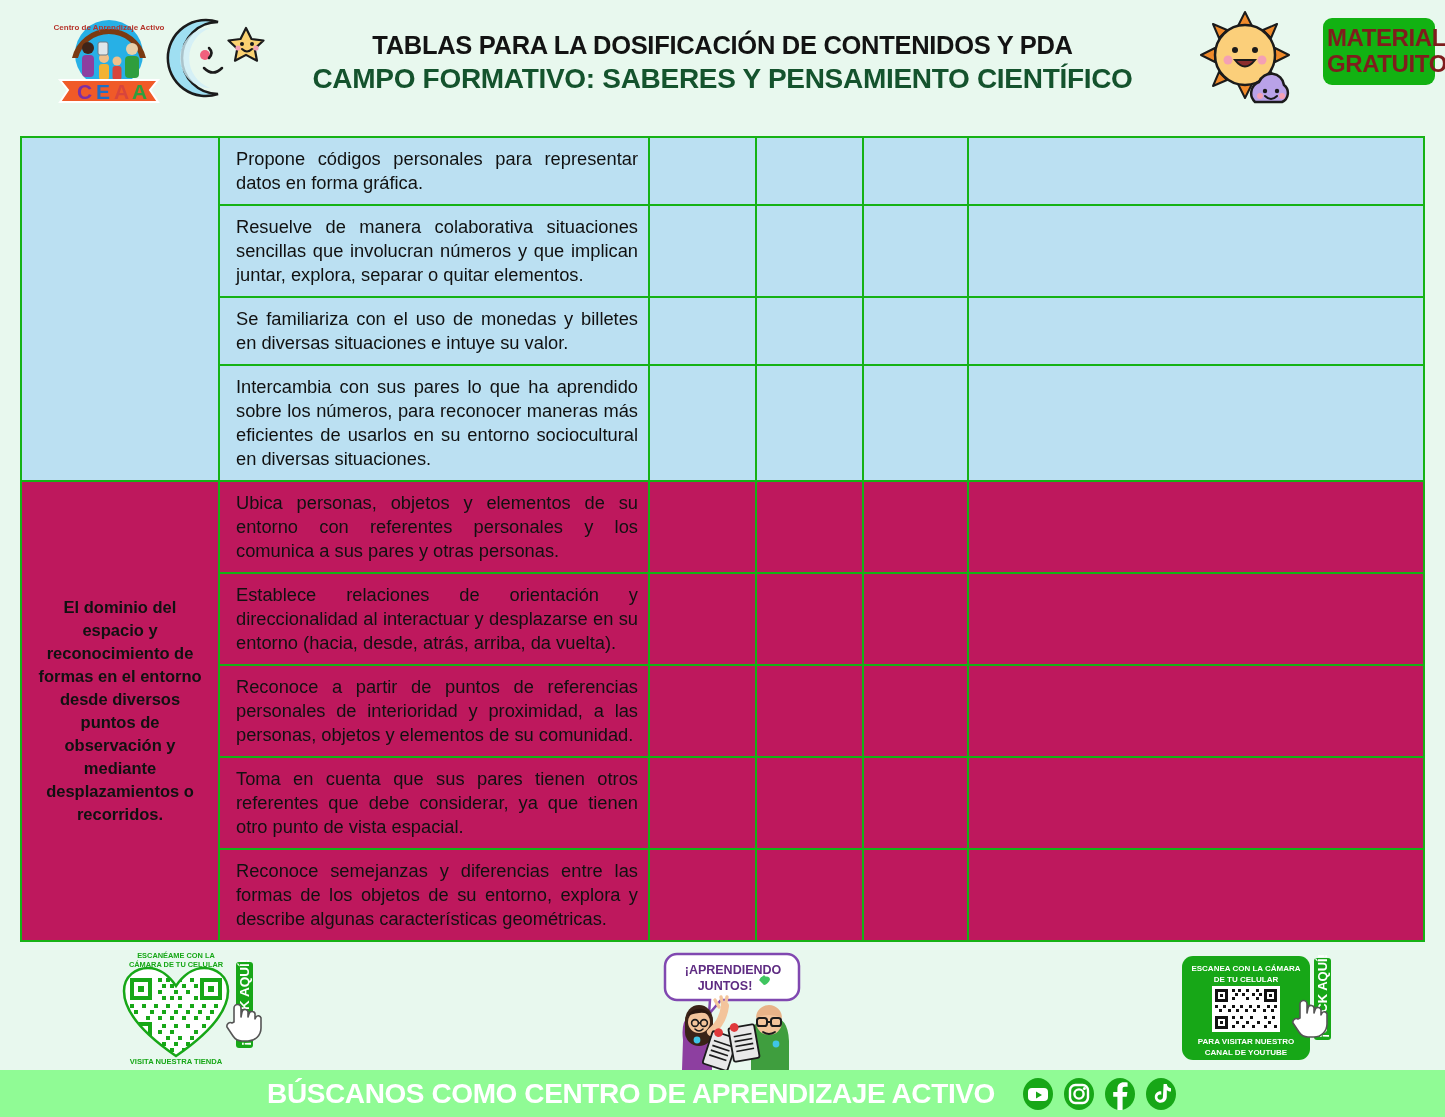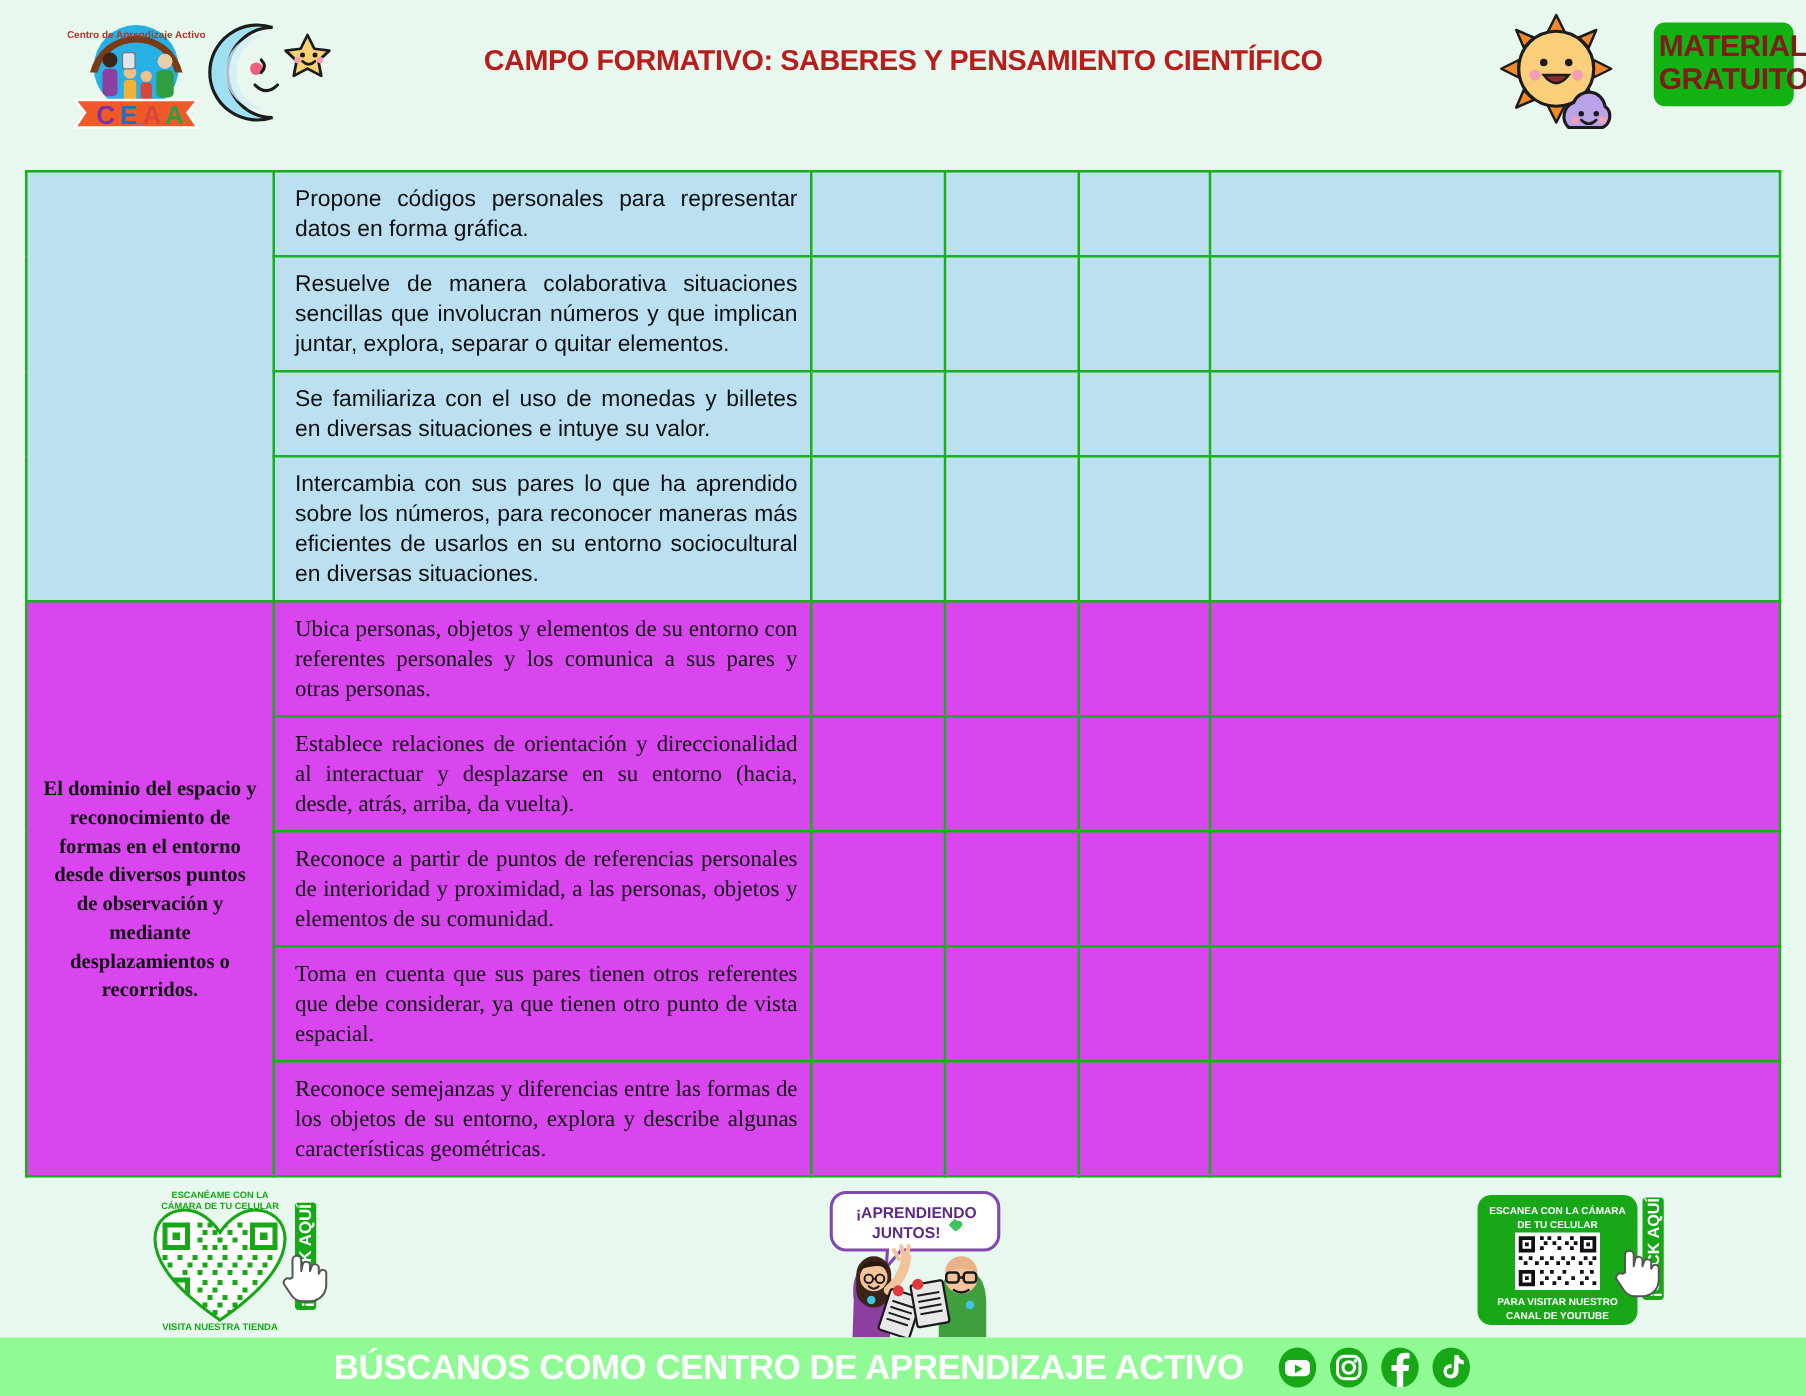--- a/index.html
+++ b/index.html
@@ -49,23 +49,23 @@
   .title-line1, .title-line2 {
     font-size: 25.5px;
     font-weight: bold;
     color: #131313;
     letter-spacing: -0.3px;
     line-height: 31px;
     white-space: nowrap;
   }
 
   .title-line3 {
-    font-size: 23px;
+    font-size: 28px;
     font-weight: bold;
-    color: #b91c1c;
+    color: #14532d;
     letter-spacing: -0.3px;
     line-height: 32px;
     margin-top: 2px;
     white-space: nowrap;
   }
 
   .sun-cloud {
     position: absolute;
     right: 140px;
     top: 10px;
@@ -112,21 +112,21 @@
   }
 
   .col-content  { width: 198px; }
   .col-pda      { width: 430px; }
   .col-m1       { width: 107px; }
   .col-m2       { width: 107px; }
   .col-m3       { width: 105px; }
   .col-obs      { width: 456px; }
 
   td.blue { background: #bbe0f2; }
-  td.white { background: #d946ef; font-family: Liberation Serif, serif; }
+  td.white { background: #be185d; }
 
   .content-label {
     font-size: 16.5px;
     font-weight: bold;
     color: #111111;
     text-align: center;
     line-height: 23px;
     padding: 6px 12px;
   }
 
@@ -247,20 +247,21 @@
         <circle cx="82" cy="30" r="2" fill="#1b1b1b"></circle>
         <circle cx="92" cy="30" r="2" fill="#1b1b1b"></circle>
         <path d="M82 35 q5 5 10 0" stroke="#1b1b1b" stroke-width="2" fill="none" stroke-linecap="round"></path>
         <circle cx="78" cy="34" r="2.6" fill="#f4a0b4"></circle>
         <circle cx="96" cy="34" r="2.6" fill="#f4a0b4"></circle>
       </g>
     </svg>
   </div>
 
   <div class="header-titles">
+    <div class="title-line1">TABLAS PARA LA DOSIFICACIÓN DE CONTENIDOS Y PDA</div>
     <div class="title-line3">CAMPO FORMATIVO: SABERES Y PENSAMIENTO CIENTÍFICO</div>
   </div>
 
   <div class="sun-cloud">
     <svg viewBox="0 0 108 100" width="108" height="100">
       <g fill="#f08a2a" stroke="#1b1b1b" stroke-width="2" stroke-linejoin="round">
         <path d="M48 2 l7 14 -14 0 Z"></path>
           <path d="M48 88 l7 -14 -14 0 Z"></path>
         <path d="M4 45 l14 7 0 -14 Z"></path>
           <path d="M92 45 l-14 7 0 -14 Z"></path>

